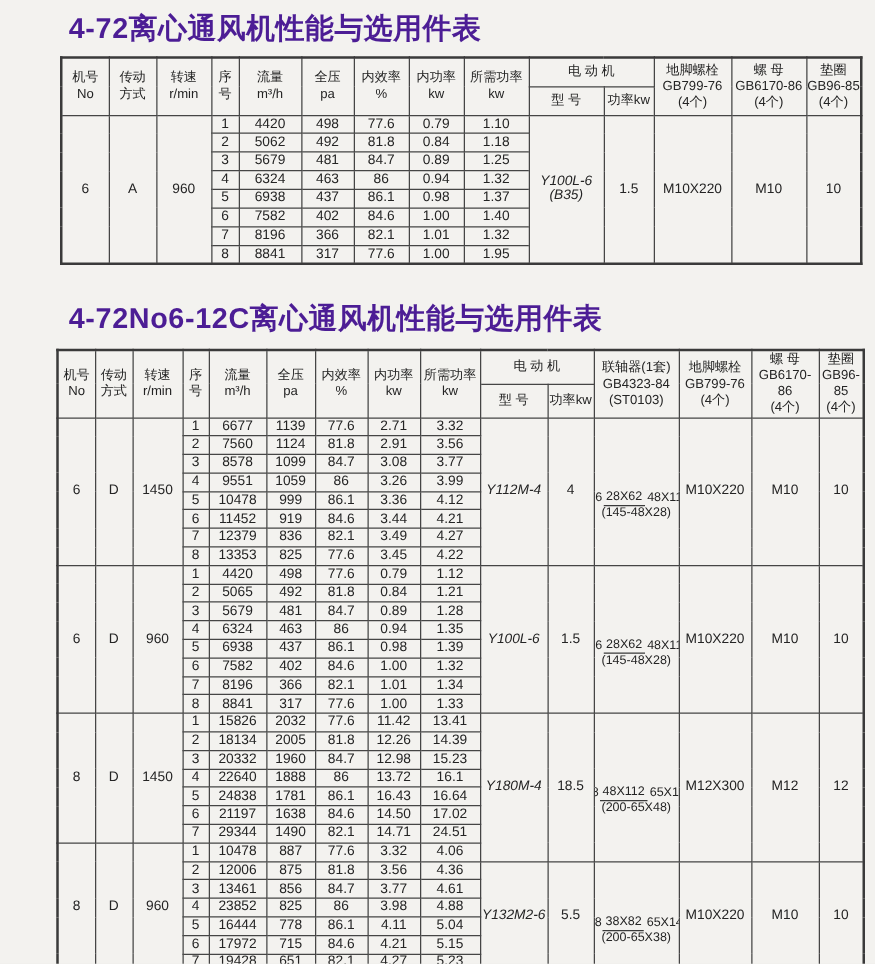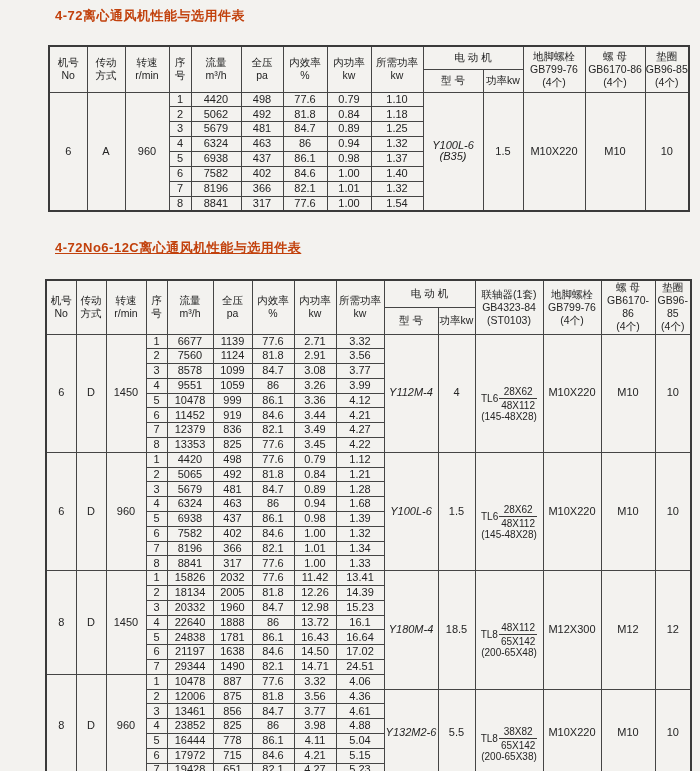--- a/index.html
+++ b/index.html
@@ -13,28 +13,28 @@
     position: relative;
     width: 700px; height: 771px;
     background: #f3f2ef;
     color: #1e1e1e;
     overflow: hidden;
   }
   .doc-title {
     position: absolute;
     left: 55px;
     margin: 0;
-    font-size: 13px;
+    font-size: 23px;
     font-weight: 700;
     letter-spacing: 0.5px;
-    color: #c2410c;
+    color: #4c1d95;
     white-space: nowrap;
   }
   #title-1 { top: 7px; }
-  #title-2 { top: 239px; text-decoration: underline; }
+  #title-2 { top: 239px; }
 
   table.spec {
     position: absolute;
     border-collapse: collapse;
     table-layout: fixed;
     border: 2px solid #3a3a3a;
     background: transparent;
   }
   #table-1 { left: 48px; top: 45px; width: 640px; }
   #table-2 { left: 45px; top: 279px; width: 645px; }
@@ -60,21 +60,21 @@
     line-height: 1.05;
   }
   #table-1 tbody tr { height: 14.9px; }
   #table-2 tbody tr { height: 14.8px; }
   td.preline { white-space: pre-line; line-height: 1.25; font-style: italic; }
 
   
   .coup { font-size: 10px; line-height: 1.1; color: #242424; }
   .coup-main { display: flex; align-items: center; justify-content: center; margin-top: 21px; }
   .coup-prefix { padding-right: 1px; }
-  .frac { display: inline-flex; flex-direction: column; }
+  .frac { display: inline-flex; }
   .frac .num { border-bottom: 1px solid #3a3a3a; padding: 0 2px 1px 2px; }
   .frac .den { padding: 1px 2px 0 2px; }
   .coup-note { margin-top: 0; font-size: 10px; }
 </style>
 </head>
 <body>
 
 <div class="page">
 
   <h1 class="doc-title" id="title-1">4-72离心通风机性能与选用件表</h1>
@@ -197,21 +197,21 @@
           <td>82.1</td>
           <td>1.01</td>
           <td>1.32</td>
         </tr>
         <tr>
           <td>8</td>
           <td>8841</td>
           <td>317</td>
           <td>77.6</td>
           <td>1.00</td>
-          <td>1.54</td>
+          <td>1.95</td>
         </tr>
       </tbody>
   </table>
 
   <h1 class="doc-title" id="title-2">4-72No6-12C离心通风机性能与选用件表</h1>
 
   <table class="spec" id="table-2">
     <colgroup>
       <col style="width:30px">
         <col style="width:30px">
@@ -396,21 +396,21 @@
           <td>84.7</td>
           <td>0.89</td>
           <td>1.28</td>
         </tr>
         <tr>
           <td>4</td>
           <td>6324</td>
           <td>463</td>
           <td>86</td>
           <td>0.94</td>
-          <td>1.68</td>
+          <td>1.35</td>
         </tr>
         <tr>
           <td>5</td>
           <td>6938</td>
           <td>437</td>
           <td>86.1</td>
           <td>0.98</td>
           <td>1.39</td>
         </tr>
         <tr>

